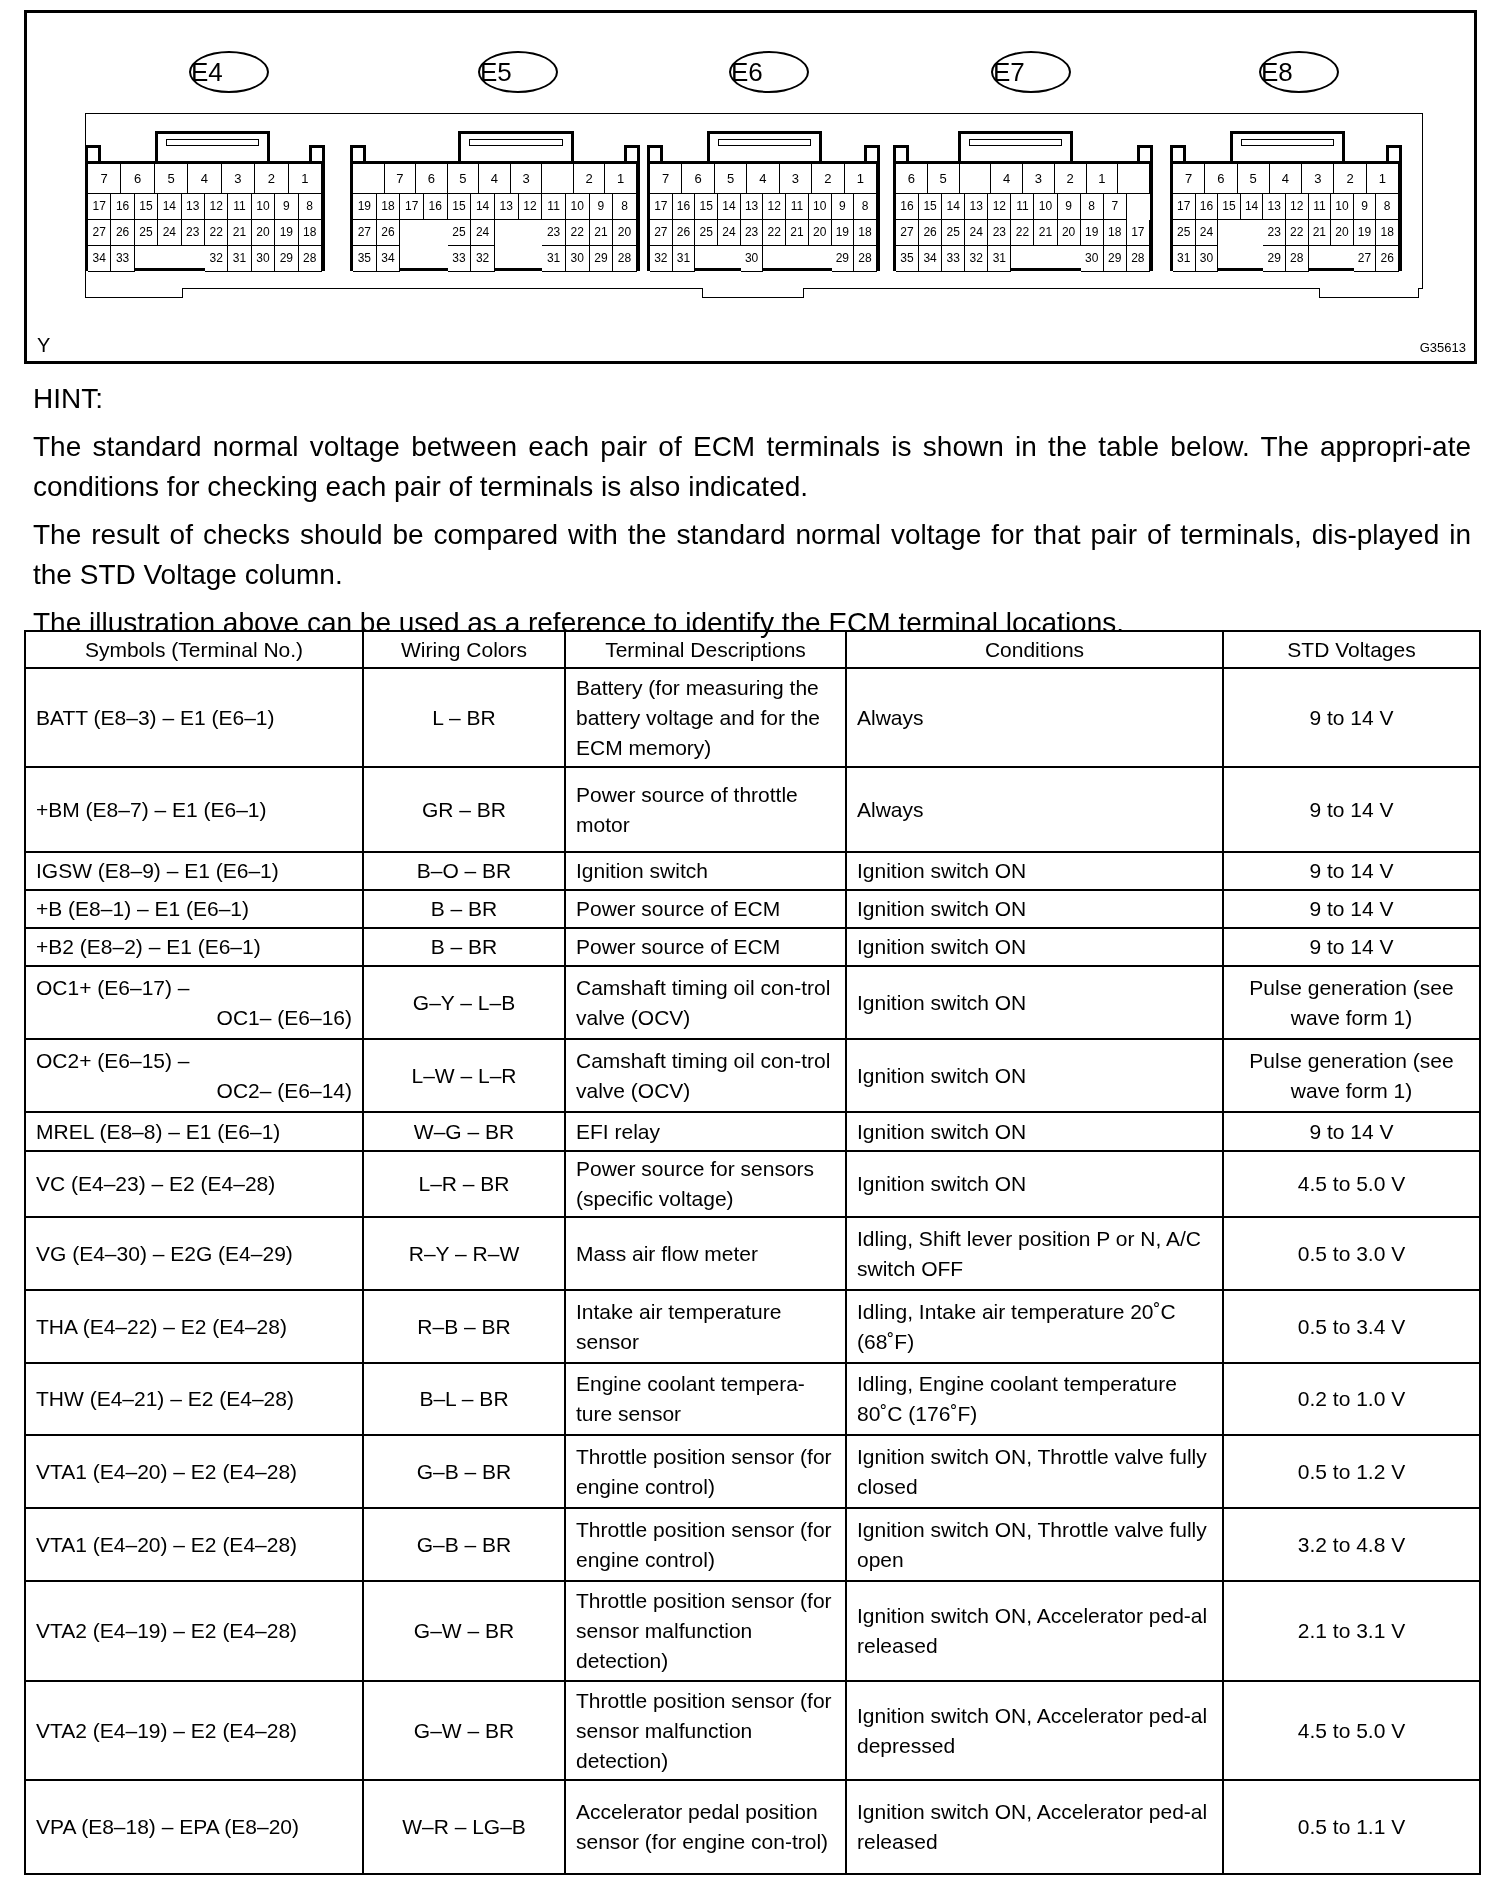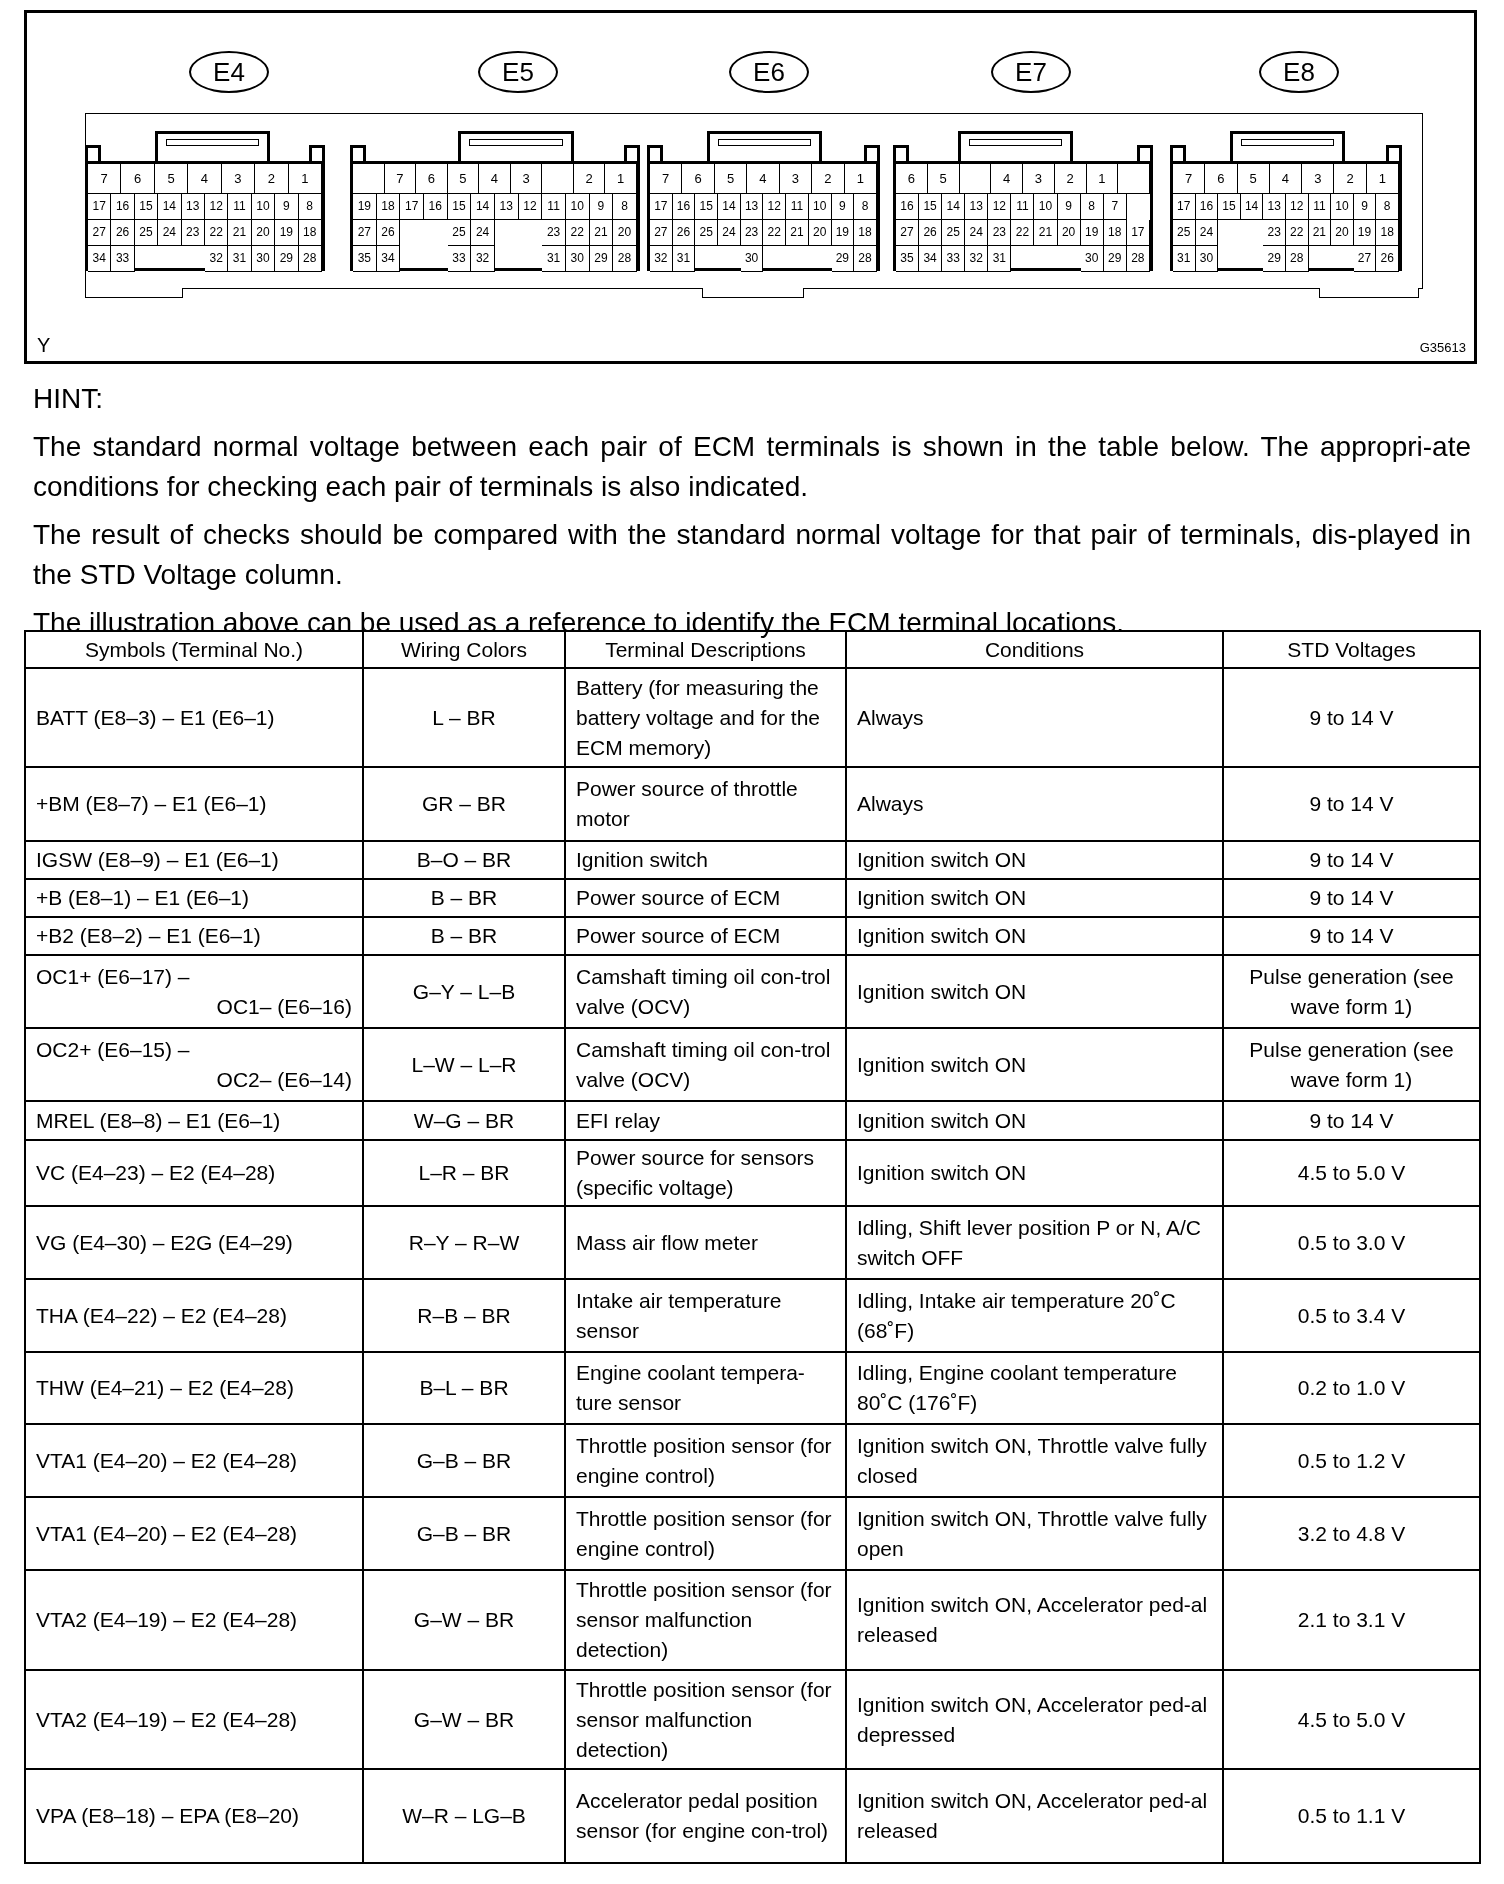--- a/index.html
+++ b/index.html
@@ -4,21 +4,21 @@
 <style>
   html, body { margin: 0; padding: 0; background: #ffffff; }
   body { width: 1504px; height: 1884px; position: relative; overflow: hidden;
          font-family: "Liberation Sans", sans-serif; color: #000; }
   .frame { position: absolute; left: 24px; top: 10px; width: 1453px; height: 354px;
            border: 3px solid #000; box-sizing: border-box; }
   .panel { position: absolute; left: 58px; top: 100px; width: 1338px; height: 176px;
            border: 1.5px solid #000; box-sizing: border-box; }
   .tab { position: absolute; height: 10px; border: 1.5px solid #000; border-top: none; box-sizing: border-box; background:#fff; }
   .conn-label { position: absolute; width: 80px; height: 42px; border: 2.5px solid #000; border-radius: 50%;
-                box-sizing: border-box; text-align: center; font-size: 26px; line-height: 38px; }
+                box-sizing: border-box; text-align: left; font-size: 26px; line-height: 38px; }
   .connector { position: absolute; top: 118px; }
   .conn-body { position: absolute; left: 0; top: 30px; border: 3px solid #000; box-sizing: border-box; background: #fff; }
   .conn-latch { position: absolute; top: 0; height: 34px; border: 3px solid #000; border-bottom: none; box-sizing: border-box; background:#fff; }
   .latch-slot { position: absolute; left: 8px; right: 8px; top: 5px; height: 7px; border: 1.5px solid #000; box-sizing: border-box; }
   .conn-ear { position: absolute; top: 14px; width: 16px; height: 20px; border: 3px solid #000; border-bottom: none; box-sizing: border-box; background:#fff; }
   .row-top { position: absolute; left: 0; top: 0; height: 30px; display: flex; }
   .pin-row { position: absolute; left: 0; height: 26px; display: flex; }
   .pin { box-sizing: border-box; border-right: 1px solid #000; border-bottom: 1px solid #000;
          font-size: 12px; text-align: center; line-height: 25px; background: #fff; }
   .pin.big { line-height: 29px; font-size: 13px; }
@@ -367,21 +367,21 @@
     </tr>
   </thead>
   <tbody id="tbody">
       <tr style="height: 99px;">
         <td><span>BATT (E8–3) – E1 (E6–1)</span></td>
         <td class="c-center">L – BR</td>
         <td class="desc">Battery (for measuring the battery voltage and for the ECM memory)</td>
         <td>Always</td>
         <td class="c-center">9 to 14 V</td>
       </tr>
-      <tr style="height: 74px;">
+      <tr style="height: 85px;">
         <td><span>+BM (E8–7) – E1 (E6–1)</span></td>
         <td class="c-center">GR – BR</td>
         <td class="desc">Power source of throttle motor</td>
         <td>Always</td>
         <td class="c-center">9 to 14 V</td>
       </tr>
       <tr style="height: 38px;">
         <td><span>IGSW (E8–9) – E1 (E6–1)</span></td>
         <td class="c-center">B–O – BR</td>
         <td class="desc">Ignition switch</td>

